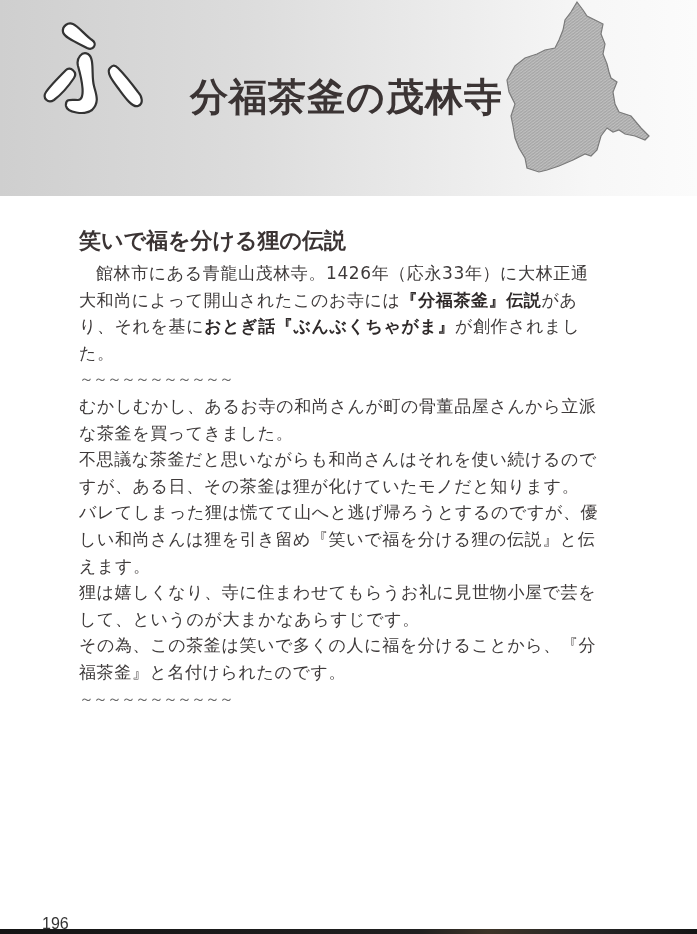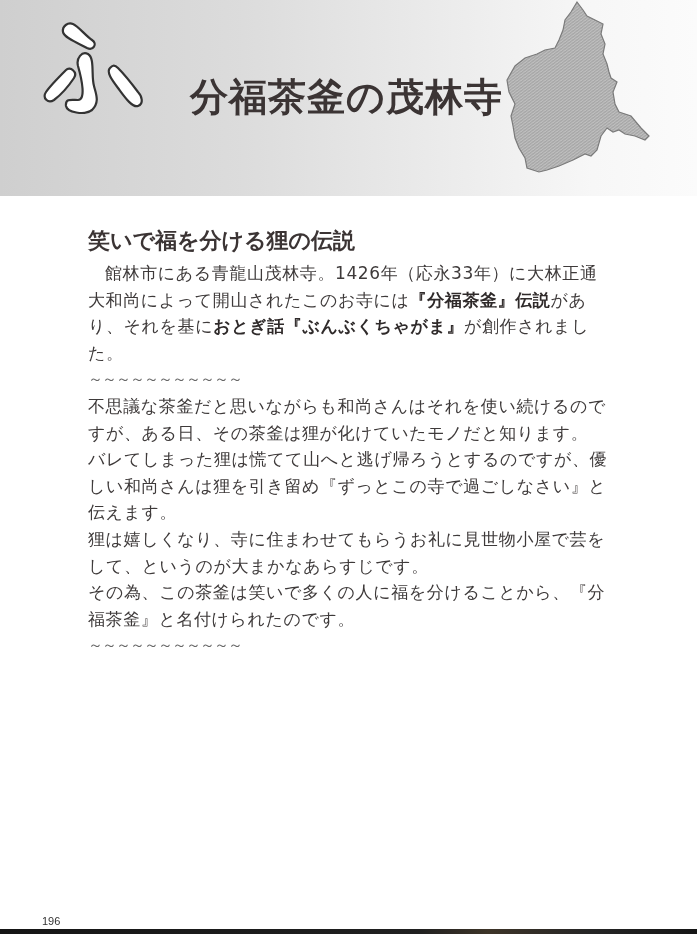--- a/index.html
+++ b/index.html
@@ -3,27 +3,27 @@
 <meta charset="utf-8">
 <style>
   html,body{margin:0;padding:0;}
   body{width:697px;height:934px;position:relative;background:#fff;overflow:hidden;
     font-family:"DejaVu Sans","Liberation Sans",sans-serif;color:#3a3535;}
   .header{position:absolute;left:0;top:0;width:697px;height:196px;
     background:linear-gradient(90deg,#cfcfcf 0%,#dcdcdc 35%,#ececec 65%,#f7f7f7 85%,#fbfbfb 100%);}
   .kana-box{position:absolute;left:40px;top:18px;width:108px;height:96px;}
   .title{position:absolute;left:190px;top:72px;font-size:38px;font-weight:bold;color:#3b3434;letter-spacing:1px;white-space:nowrap;z-index:2;}
   .map{position:absolute;left:495px;top:0;width:180px;height:175px;z-index:1;}
-  .content{position:absolute;left:88px;top:226px;width:525px;}
+  .content{position:absolute;left:79px;top:226px;width:525px;}
   .section-title{font-size:22px;font-weight:bold;color:#3b3434;margin:0 0 4px 0;line-height:30px;}
   .p{font-size:17px;line-height:26.6px;margin:0;color:#3e3a3a;letter-spacing:0.6px;}
   .indent{text-indent:1em;}
   b{color:#2f2a2a;}
   .wave{font-size:15px;line-height:26.6px;color:#666;letter-spacing:-1px;margin:0;}
-  .page-num{position:absolute;left:42px;top:915px;font-size:11px;color:#333;font-family:"Liberation Sans",sans-serif;}
+  .page-num{position:absolute;left:42px;top:915px;font-size:16px;color:#333;font-family:"Liberation Sans",sans-serif;}
   .bottom-band{position:absolute;left:0;top:929px;width:697px;height:5px;
     background:linear-gradient(90deg,#151515 0%,#202020 60%,#3d3428 70%,#252525 85%,#151515 100%);}
 </style>
 </head>
 <body>
 
 <div class="header">
   <div class="kana-box">
     <svg width="108" height="96" viewBox="0 0 108 96">
       <g fill="#fff" stroke="#333" stroke-width="2.2" stroke-linejoin="round" stroke-linecap="round">
@@ -51,21 +51,22 @@
       </defs>
       <path d="M82 2 L88 10 L92 16 L100 20 L108 24 L106 34 L110 44 L108 54 L112 64 L114 72 L116 78 L122 82 L118 92 L120 104 L124 112 L136 116 L146 128 L154 136 L150 140 L140 136 L130 134 L124 130 L118 132 L112 128 L106 136 L102 150 L96 156 L90 154 L78 160 L64 166 L52 170 L44 172 L32 168 L30 158 L24 148 L20 138 L18 126 L16 116 L20 104 L14 92 L12 80 L20 66 L30 58 L42 54 L50 50 L60 48 L64 40 L68 30 L70 20 L76 12 Z" fill="url(#brush)" stroke="#7a7a7a" stroke-width="1.2"></path>
     </svg>
   </div>
 </div>
 
 <div class="content">
   <h2 class="section-title">笑いで福を分ける狸の伝説</h2>
   <p class="p indent"><span>館林市にある青龍山茂林寺。1426年（応永33年）に大林正通大和尚によって開山されたこのお寺には</span><b>『分福茶釜』伝説</b><span>があり、それを基に</span><b>おとぎ話『ぶんぶくちゃがま』</b><span>が創作されました。</span></p>
   <p class="wave">～～～～～～～～～～～</p>
+  <p class="p">むかしむかし、あるお寺の和尚さんが町の骨董品屋さんから立派な茶釜を買ってきました。</p>
   <p class="p">不思議な茶釜だと思いながらも和尚さんはそれを使い続けるのですが、ある日、その茶釜は狸が化けていたモノだと知ります。</p>
-  <p class="p">バレてしまった狸は慌てて山へと逃げ帰ろうとするのですが、優しい和尚さんは狸を引き留め『ずっとこの寺で過ごしなさい』と伝えます。</p>
+  <p class="p">バレてしまった狸は慌てて山へと逃げ帰ろうとするのですが、優しい和尚さんは狸を引き留め『笑いで福を分ける狸の伝説』と伝えます。</p>
   <p class="p">狸は嬉しくなり、寺に住まわせてもらうお礼に見世物小屋で芸をして、というのが大まかなあらすじです。</p>
   <p class="p">その為、この茶釜は笑いで多くの人に福を分けることから、『分福茶釜』と名付けられたのです。</p>
   <p class="wave">～～～～～～～～～～～</p>
 </div>
 
 <div class="page-num">196</div>
 <div class="bottom-band"></div>
 
 </body></html>

